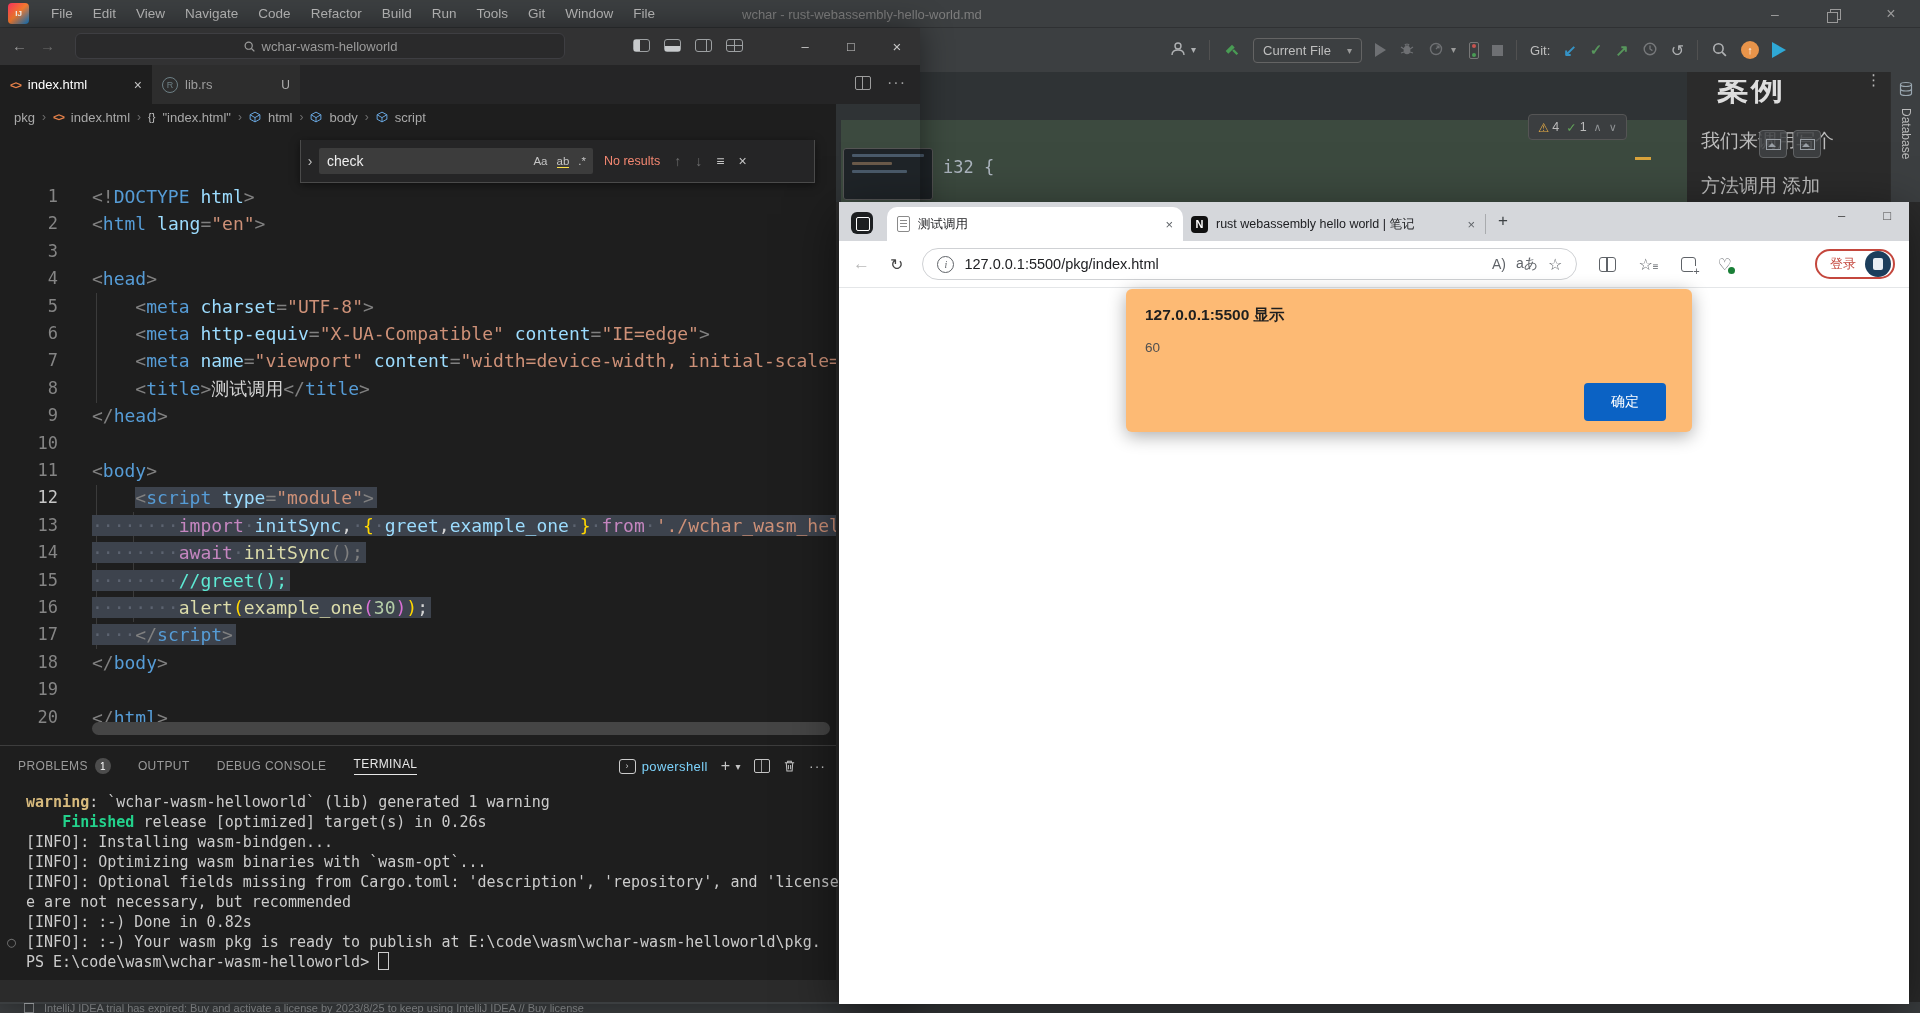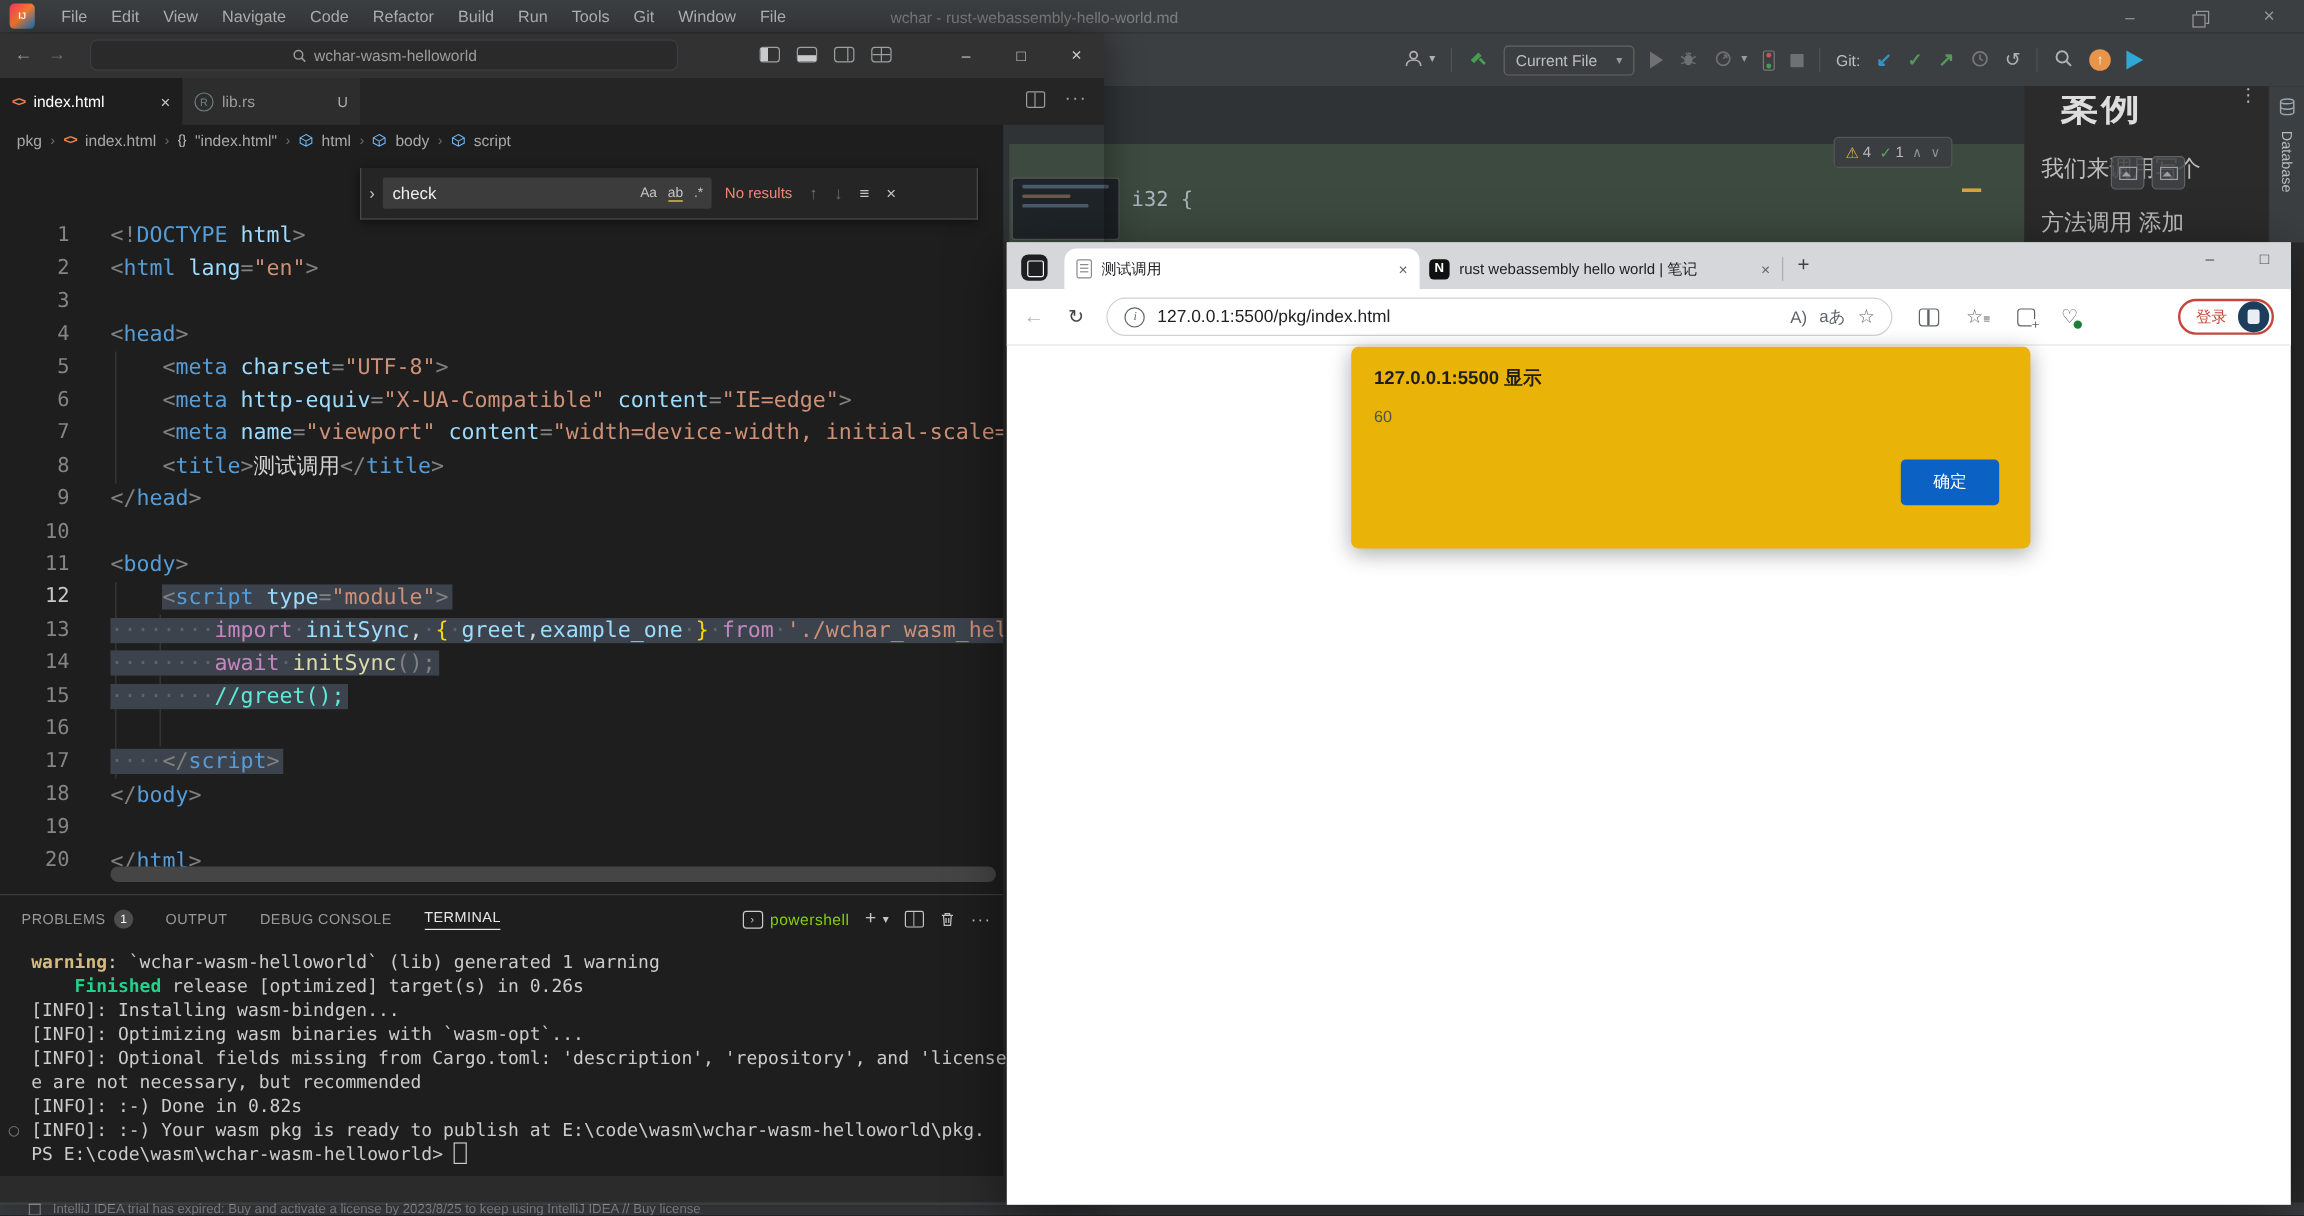--- a/index.html
+++ b/index.html
@@ -101,21 +101,21 @@
   #no-results{color:#f48771;font-size:12.5px;margin-left:11px;white-space:nowrap}
   .find-nav{margin-left:14px;font-size:14px}
   .fn-dim{color:#6d6d6d}.fn-lit{color:#c5c5c5}
   #vsc-panel{position:absolute;left:0;top:717px;width:836px;height:235px;background:#1e1e1e;border-top:1px solid #3d3d3d;box-sizing:border-box}
   #panel-tabs{position:relative;height:40px;display:flex;align-items:center;gap:27px;padding-left:18px;font-size:12px;letter-spacing:.4px;color:#9a9a9a}
   .ptab{display:flex;align-items:center;gap:7px}
   .ptab-active{color:#e7e7e7;border-bottom:1px solid #e7e7e7;padding-bottom:3px}
   #prob-badge{width:16px;height:16px;border-radius:50%;background:#4d4d4d;color:#fff;font-size:10px;display:flex;align-items:center;justify-content:center;letter-spacing:0}
   #panel-actions{position:absolute;right:0;top:0;height:40px;display:flex;align-items:center;gap:13px;color:#c5c5c5;font-size:14px;padding-right:10px}
   .ps-ico{width:15px;height:13px;border:1px solid #ccc;border-radius:3px;font-size:9px;line-height:12px;text-align:center;color:#ccc}
-  #shell-label{font-size:13px;color:#84cc16;margin-left:-7px}
+  #shell-label{font-size:13px;color:#7dd3fc;margin-left:-7px}
   #term{position:relative;height:188px}
   .tl{position:absolute;left:26px;font:15px/20px "DejaVu Sans Mono",monospace;color:#cccccc;white-space:pre}
   .tt-y{color:#d7ba7d;font-weight:bold}.tt-g{color:#23d18b;font-weight:bold}
   .gut{position:absolute;left:-19px;color:#6e6e6e}
   .cur{display:inline-block;width:9px;height:16px;border:1px solid #cccccc;vertical-align:-3px}
   #vsc-status{position:absolute;left:0;top:952px;width:836px;height:24px;background:#007acc;color:#fff;font-size:13px;display:flex;justify-content:flex-end;align-items:center;gap:16px;padding-right:8px;box-sizing:border-box}
   .st-item{display:flex;align-items:center;gap:4px;white-space:nowrap}
   
   #edge{left:839px;top:202px;width:1070px;height:802px;background:#ffffff;box-shadow:0 12px 48px rgba(0,0,0,.5)}
   #edge-tabs{position:absolute;left:0;top:0;width:1070px;height:39px;background:#d5d7db;display:flex;align-items:flex-end}
@@ -141,21 +141,21 @@
   .bar-ico{color:#5f6368;font-size:15px;margin-left:22px;white-space:nowrap}
   .e-split{width:15px;height:13px;border:1.5px solid #5f6368;border-radius:3px;position:relative;display:inline-block}
   .e-split::after{content:"";position:absolute;left:6px;top:0;bottom:0;width:1.5px;background:#5f6368}
   .e-coll{width:13px;height:13px;border:1.5px solid #5f6368;border-radius:3px;position:relative;display:inline-block}
   .e-coll::after{content:"+";position:absolute;right:-5px;bottom:-6px;font-size:11px;color:#5f6368;background:#fff;line-height:1}
   .ess{position:relative;display:inline-block}
   .ess::after{content:"";position:absolute;right:-3px;bottom:0px;width:7px;height:7px;border-radius:50%;background:#1a7f37}
   #profile-pill{margin-left:auto;margin-right:14px;height:30px;border:2px solid #c4473d;border-radius:17px;display:flex;align-items:center;padding:0 2px 0 13px;gap:9px;color:#c4473d;font-size:13px;box-sizing:border-box}
   #avatar{width:26px;height:26px;border-radius:50%;background:#1c3e5c;position:relative}
   #avatar::before{content:"";position:absolute;left:8px;top:7px;width:10px;height:12px;background:#e8eef4;border-radius:2px}
-  #dialog{position:absolute;left:287px;top:87px;width:566px;height:168px;background:#eab308;border-radius:6px;box-shadow:0 4px 18px rgba(0,0,0,.33)}
+  #dialog{position:absolute;left:287px;top:87px;width:566px;height:143px;background:#fdba74;border-radius:6px;box-shadow:0 4px 18px rgba(0,0,0,.33)}
   #dlg-title{position:absolute;left:19px;top:16px;font-size:15.5px;font-weight:bold;color:#1f1f1f}
   #dlg-msg{position:absolute;left:19px;top:51px;font-size:13.5px;color:#505050}
   #dlg-ok{position:absolute;right:26px;top:94px;width:82px;height:38px;background:#0b62c4;border-radius:4px;color:#fff;font-size:14px;display:flex;align-items:center;justify-content:center}
 </style>
 </head>
 <body>
 
 <div id="root">
 
   <div id="menubar" class="abs">
@@ -367,21 +367,21 @@
           <div class="cl" style="top: 190px;"><span class="ln">6</span><span class="cc"><span class="tk-x">    </span><span class="tk-p">&lt;</span><span class="tk-t">meta</span><span class="tk-x"> </span><span class="tk-a">http-equiv</span><span class="tk-p">=</span><span class="tk-s">"X-UA-Compatible"</span><span class="tk-x"> </span><span class="tk-a">content</span><span class="tk-p">=</span><span class="tk-s">"IE=edge"</span><span class="tk-p">&gt;</span></span></div>
           <div class="cl" style="top: 217.4px;"><span class="ln">7</span><span class="cc"><span class="tk-x">    </span><span class="tk-p">&lt;</span><span class="tk-t">meta</span><span class="tk-x"> </span><span class="tk-a">name</span><span class="tk-p">=</span><span class="tk-s">"viewport"</span><span class="tk-x"> </span><span class="tk-a">content</span><span class="tk-p">=</span><span class="tk-s">"width=device-width, initial-scale=1.0"</span></span></div>
           <div class="cl" style="top: 244.8px;"><span class="ln">8</span><span class="cc"><span class="tk-x">    </span><span class="tk-p">&lt;</span><span class="tk-t">title</span><span class="tk-p">&gt;</span><span class="tk-x">测试调用</span><span class="tk-p">&lt;/</span><span class="tk-t">title</span><span class="tk-p">&gt;</span></span></div>
           <div class="cl" style="top: 272.2px;"><span class="ln">9</span><span class="cc"><span class="tk-p">&lt;/</span><span class="tk-t">head</span><span class="tk-p">&gt;</span></span></div>
           <div class="cl" style="top: 299.6px;"><span class="ln">10</span><span class="cc"></span></div>
           <div class="cl" style="top: 327px;"><span class="ln">11</span><span class="cc"><span class="tk-p">&lt;</span><span class="tk-t">body</span><span class="tk-p">&gt;</span></span></div>
           <div class="cl" style="top: 354.4px;"><span class="ln ln-a">12</span><span class="cc"><span class="tk-x">    </span><span class="sel"><span class="tk-p">&lt;</span><span class="tk-t">script</span><span class="tk-x"> </span><span class="tk-a">type</span><span class="tk-p">=</span><span class="tk-s">"module"</span><span class="tk-p">&gt;</span></span></span></div>
           <div class="cl" style="top: 381.8px;"><span class="ln">13</span><span class="cc"><span class="sel"><span class="tk-d">········</span><span class="tk-k">import</span><span class="tk-d">·</span><span class="tk-v">initSync</span><span class="tk-x">,</span><span class="tk-d">·</span><span class="tk-b">{</span><span class="tk-d">·</span><span class="tk-v">greet</span><span class="tk-x">,</span><span class="tk-v">example_one</span><span class="tk-d">·</span><span class="tk-b">}</span><span class="tk-d">·</span><span class="tk-k">from</span><span class="tk-d">·</span><span class="tk-s">'./wchar_wasm_helloworld.js'</span></span></span></div>
           <div class="cl" style="top: 409.2px;"><span class="ln">14</span><span class="cc"><span class="sel"><span class="tk-d">········</span><span class="tk-k">await</span><span class="tk-d">·</span><span class="tk-f">initSync</span><span class="tk-p">();</span></span></span></div>
           <div class="cl" style="top: 436.6px;"><span class="ln">15</span><span class="cc"><span class="sel"><span class="tk-d">········</span><span class="tk-c">//greet();</span></span></span></div>
-          <div class="cl" style="top: 464px;"><span class="ln">16</span></div>
+          <div class="cl" style="top: 464px;"><span class="ln">16</span><span class="cc"><span class="sel"><span class="tk-d">········</span><span class="tk-f">alert</span><span class="tk-b">(</span><span class="tk-f">example_one</span><span class="tk-b2">(</span><span class="tk-n">30</span><span class="tk-b2">)</span><span class="tk-b">)</span><span class="tk-x">;</span></span></span></div>
           <div class="cl" style="top: 491.4px;"><span class="ln">17</span><span class="cc"><span class="sel"><span class="tk-d">····</span><span class="tk-p">&lt;/</span><span class="tk-t">script</span><span class="tk-p">&gt;</span></span></span></div>
           <div class="cl" style="top: 518.8px;"><span class="ln">18</span><span class="cc"><span class="tk-p">&lt;/</span><span class="tk-t">body</span><span class="tk-p">&gt;</span></span></div>
           <div class="cl" style="top: 546.2px;"><span class="ln">19</span><span class="cc"></span></div>
           <div class="cl" style="top: 573.6px;"><span class="ln">20</span><span class="cc"><span class="tk-p">&lt;/</span><span class="tk-t">html</span><span class="tk-p">&gt;</span></span></div>
         </div>
       <div id="hscroll"></div>
     </div>
 
     <div id="find-widget">
       <span id="find-collapse">›</span>

